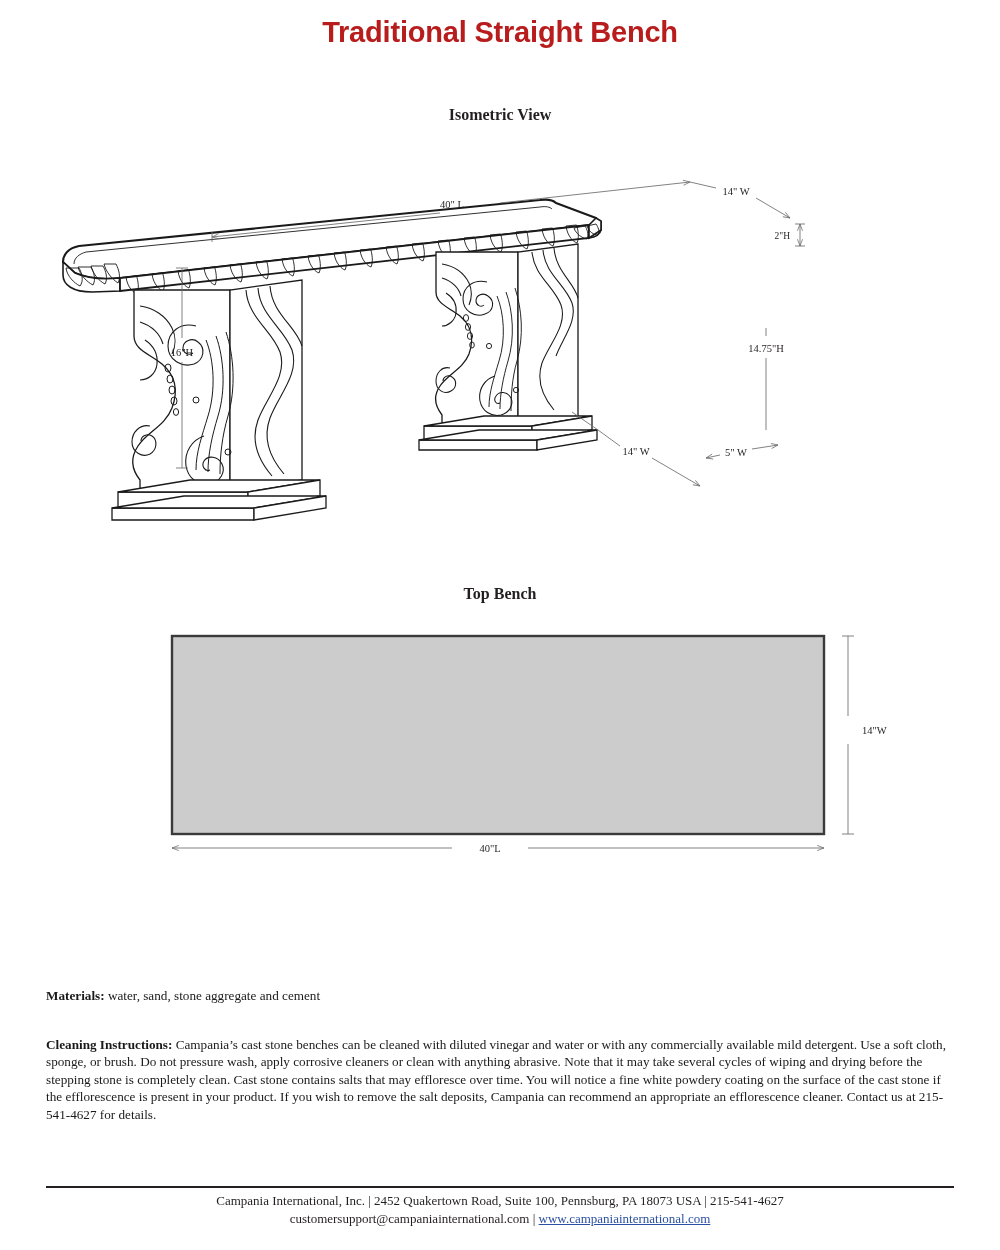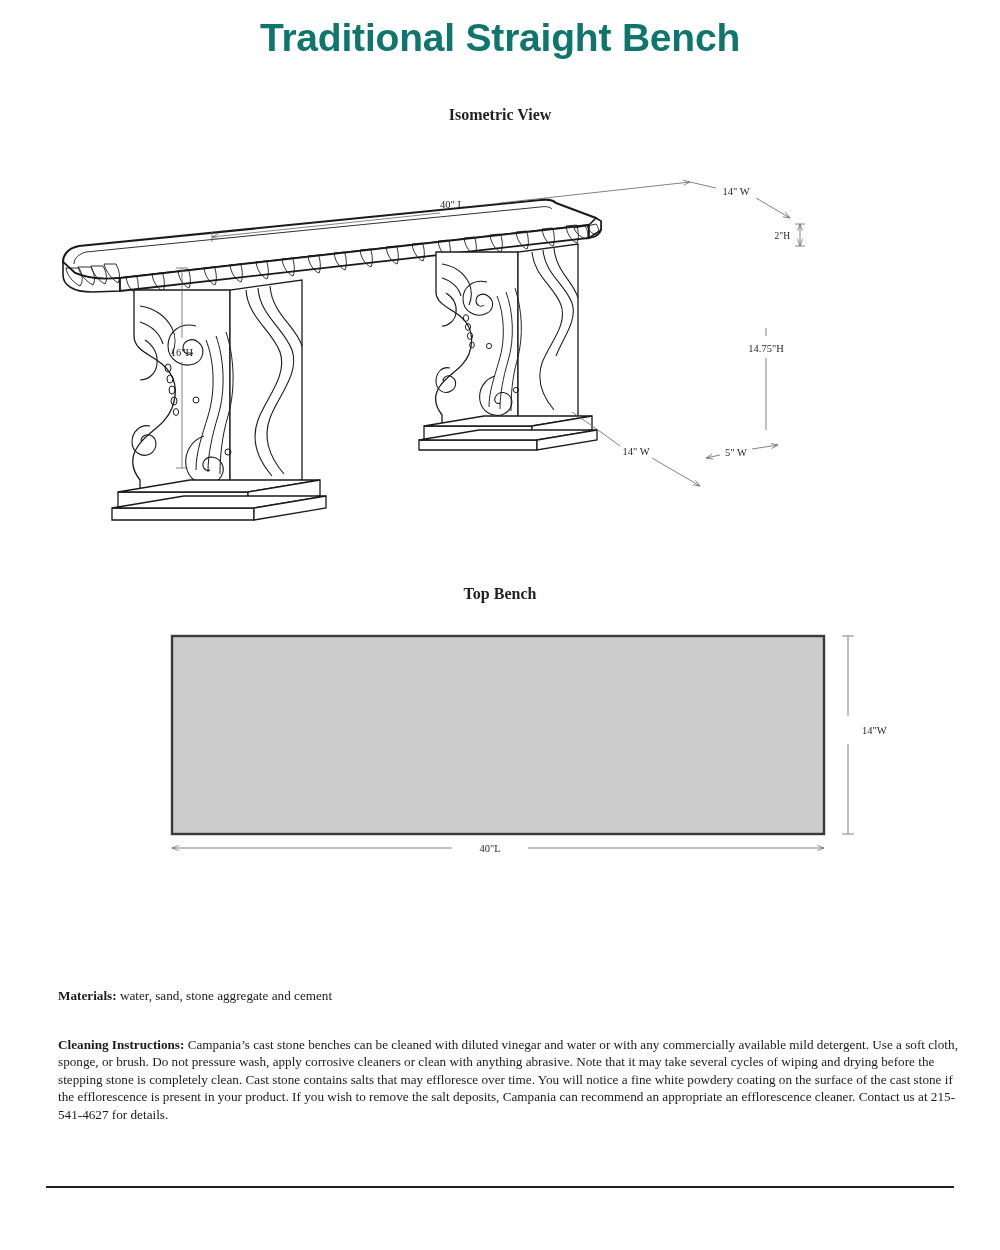--- a/index.html
+++ b/index.html
@@ -12,23 +12,23 @@
     position: relative;
     overflow: hidden;
   }
   .page { position: relative; width: 1000px; height: 1250px; }
 
   .title {
     position: absolute; top: 16px; left: 0; width: 1000px;
     text-align: center;
     font-family: "Liberation Sans", sans-serif;
     font-weight: bold;
-    font-size: 39px;
+    font-size: 29px;
     letter-spacing: -0.2px;
-    color: #0f766e;
+    color: #b91c1c;
   }
 
   .view-heading {
     position: absolute; width: 1000px; left: 0;
     text-align: center;
     font-family: "Liberation Serif", serif;
     font-weight: bold;
     font-size: 16px;
     color: #231f20;
   }
@@ -45,21 +45,20 @@
     fill: #231f20;
   }
   .dim-text-sm { font-size: 9.5px; }
 
   .notes {
     position: absolute; left: 46px; width: 905px;
     font-family: "Liberation Serif", serif;
     font-size: 13.2px;
     line-height: 1.32;
     color: #1a1a1a;
-    margin-left: 12px;
   }
   #materials-block { top: 987px; }
   #cleaning-block { top: 1036px; }
   .notes b { font-weight: bold; }
 
   .footer-rule {
     position: absolute; left: 46px; top: 1186px;
     width: 908px; height: 2px; background: #231f20;
   }
   .footer {
@@ -309,14 +308,20 @@
 
   <div class="notes" id="materials-block">
     <b>Materials:</b><span> water, sand, stone aggregate and cement</span>
   </div>
 
   <div class="notes" id="cleaning-block">
     <b>Cleaning Instructions:</b><span> Campania’s cast stone benches can be cleaned with diluted vinegar and water or with any commercially available mild detergent. Use a soft cloth, sponge, or brush. Do not pressure wash, apply corrosive cleaners or clean with anything abrasive. Note that it may take several cycles of wiping and drying before the stepping stone is completely clean. Cast stone contains salts that may effloresce over time. You will notice a fine white powdery coating on the surface of the cast stone if the efflorescence is present in your product. If you wish to remove the salt deposits, Campania can recommend an appropriate an efflorescence cleaner. Contact us at 215-541-4627 for details.</span>
   </div>
 
   <div class="footer-rule"></div>
+  <div class="footer">
+    <div>Campania International, Inc. | 2452 Quakertown Road, Suite 100, Pennsburg, PA 18073 USA | 215-541-4627</div>
+    <div>
+      <span>customersupport@campaniainternational.com</span><span> | </span><span class="link">www.campaniainternational.com</span>
+    </div>
+  </div>
 
 </div>
 
 </body></html>

